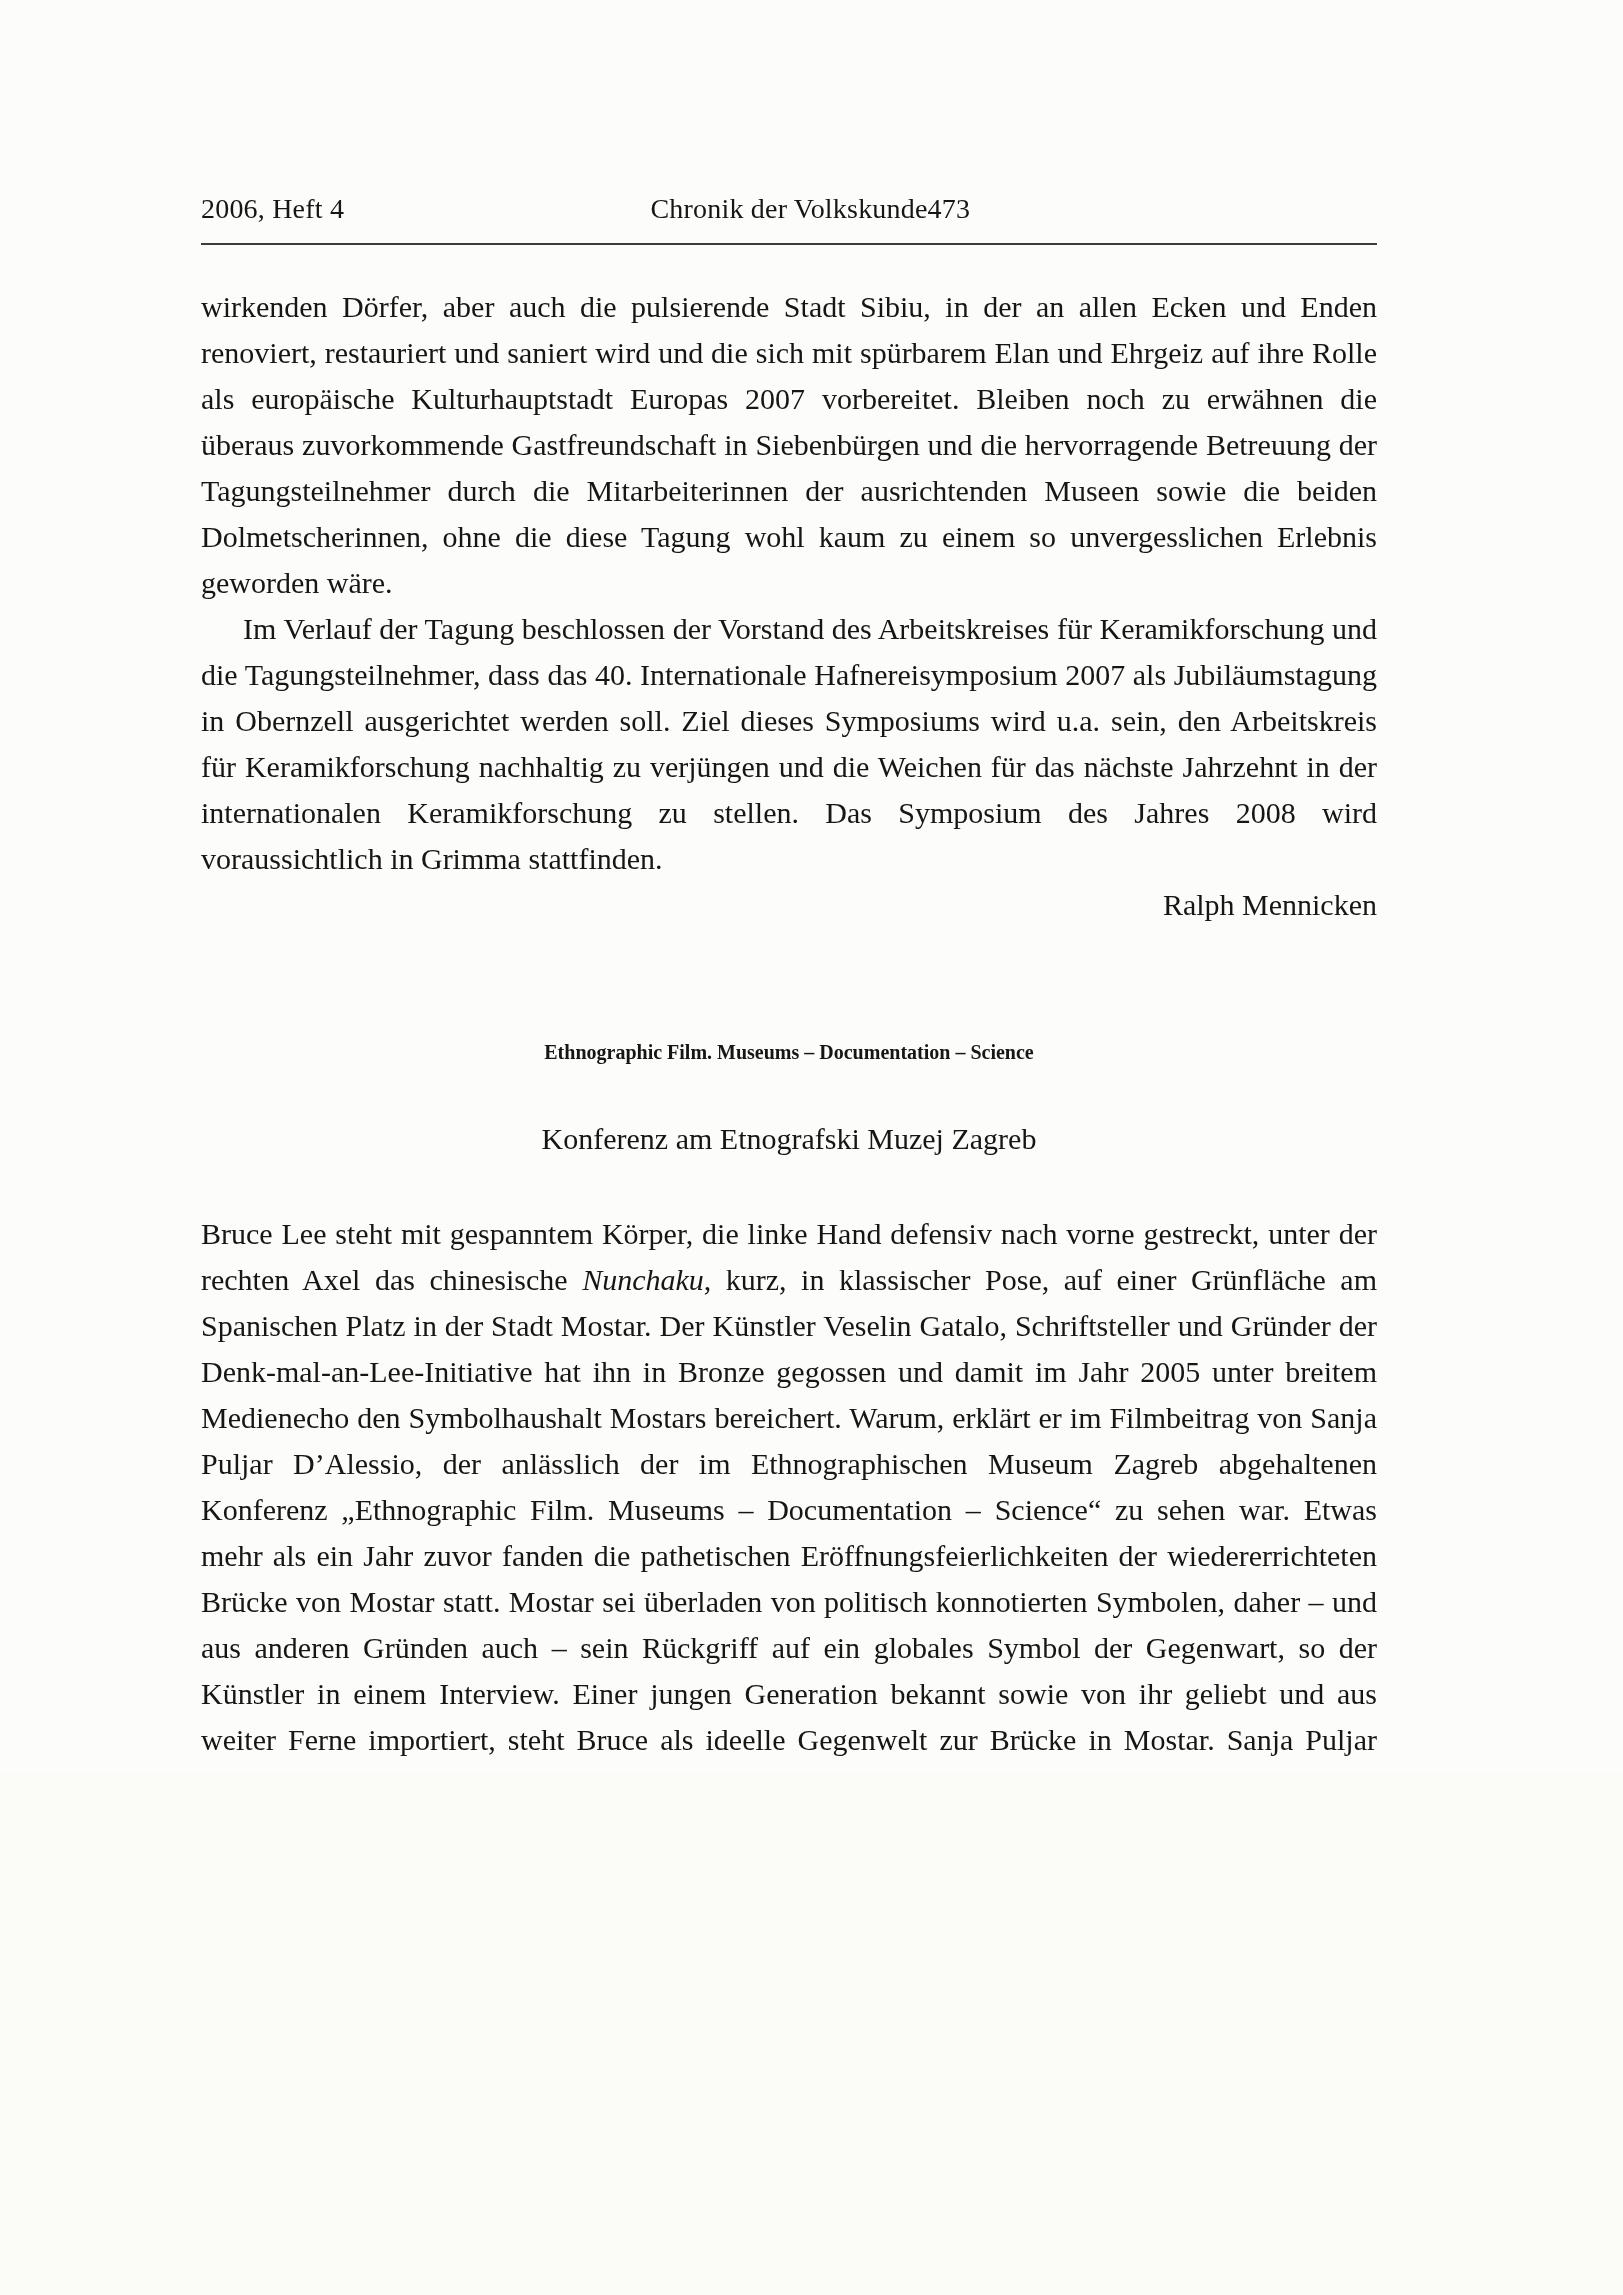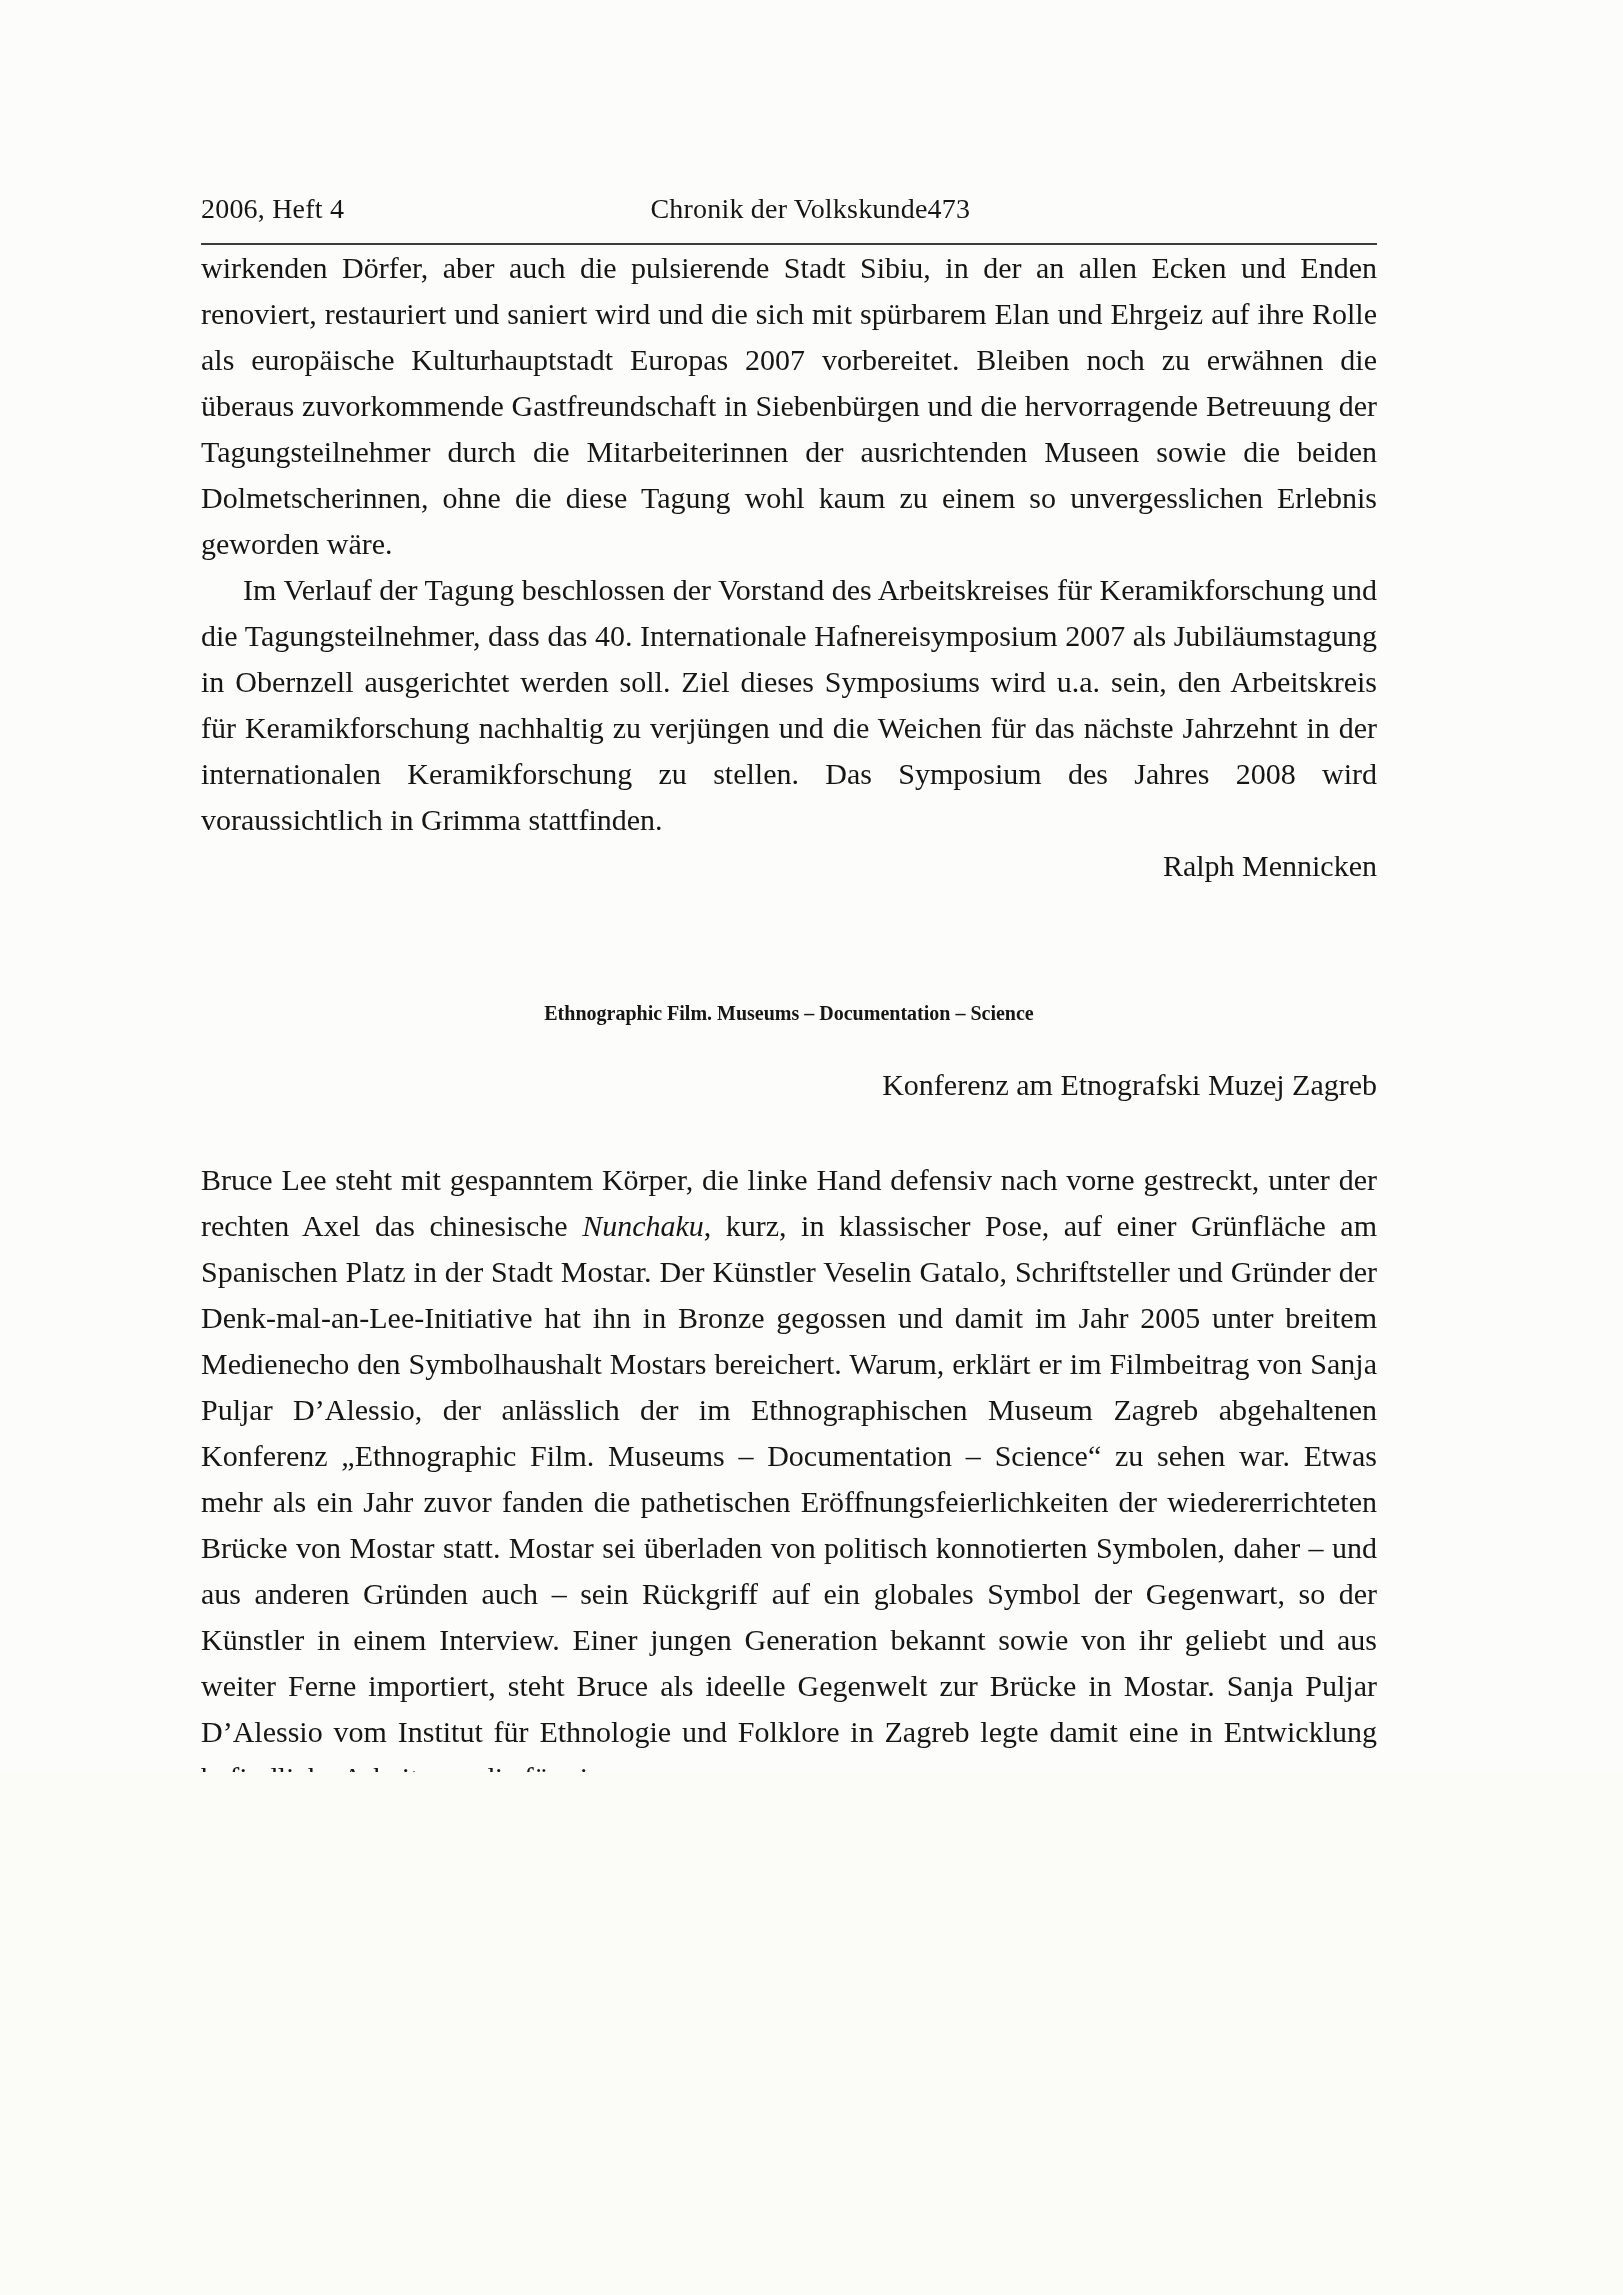--- a/index.html
+++ b/index.html
@@ -31,20 +31,21 @@
   }
   .running-head .left  { text-align: left; }
   .running-head .center{ text-align: center; }
   .running-head .right { text-align: left; }
   .head-rule {
     margin-top: 18px;
     border-bottom: 2.4px solid #3c3c3c;
     height: 0;
   }
   .body-text {
+    margin-top: 39px;
     font-size: 30px;
     line-height: 46px;
     text-align: justify;
   }
   .body-text p {
     margin: 0;
   }
   p.indented {
     text-indent: 42px;
   }
@@ -56,22 +57,22 @@
   .section {
     margin-top: 104px;
   }
   .article-title {
     text-align: center;
     font-weight: bold;
     font-size: 20px;
     line-height: 41px;
   }
   .article-subtitle {
-    margin-top: 29px;
-    text-align: right;
+    margin-top: 44px;
+    text-align: center;
     font-size: 30px;
     line-height: 44px;
   }
   .article-body {
     margin-top: 50px;
     font-size: 30px;
     line-height: 46px;
     text-align: justify;
   }
   .article-body p { margin: 0; }

